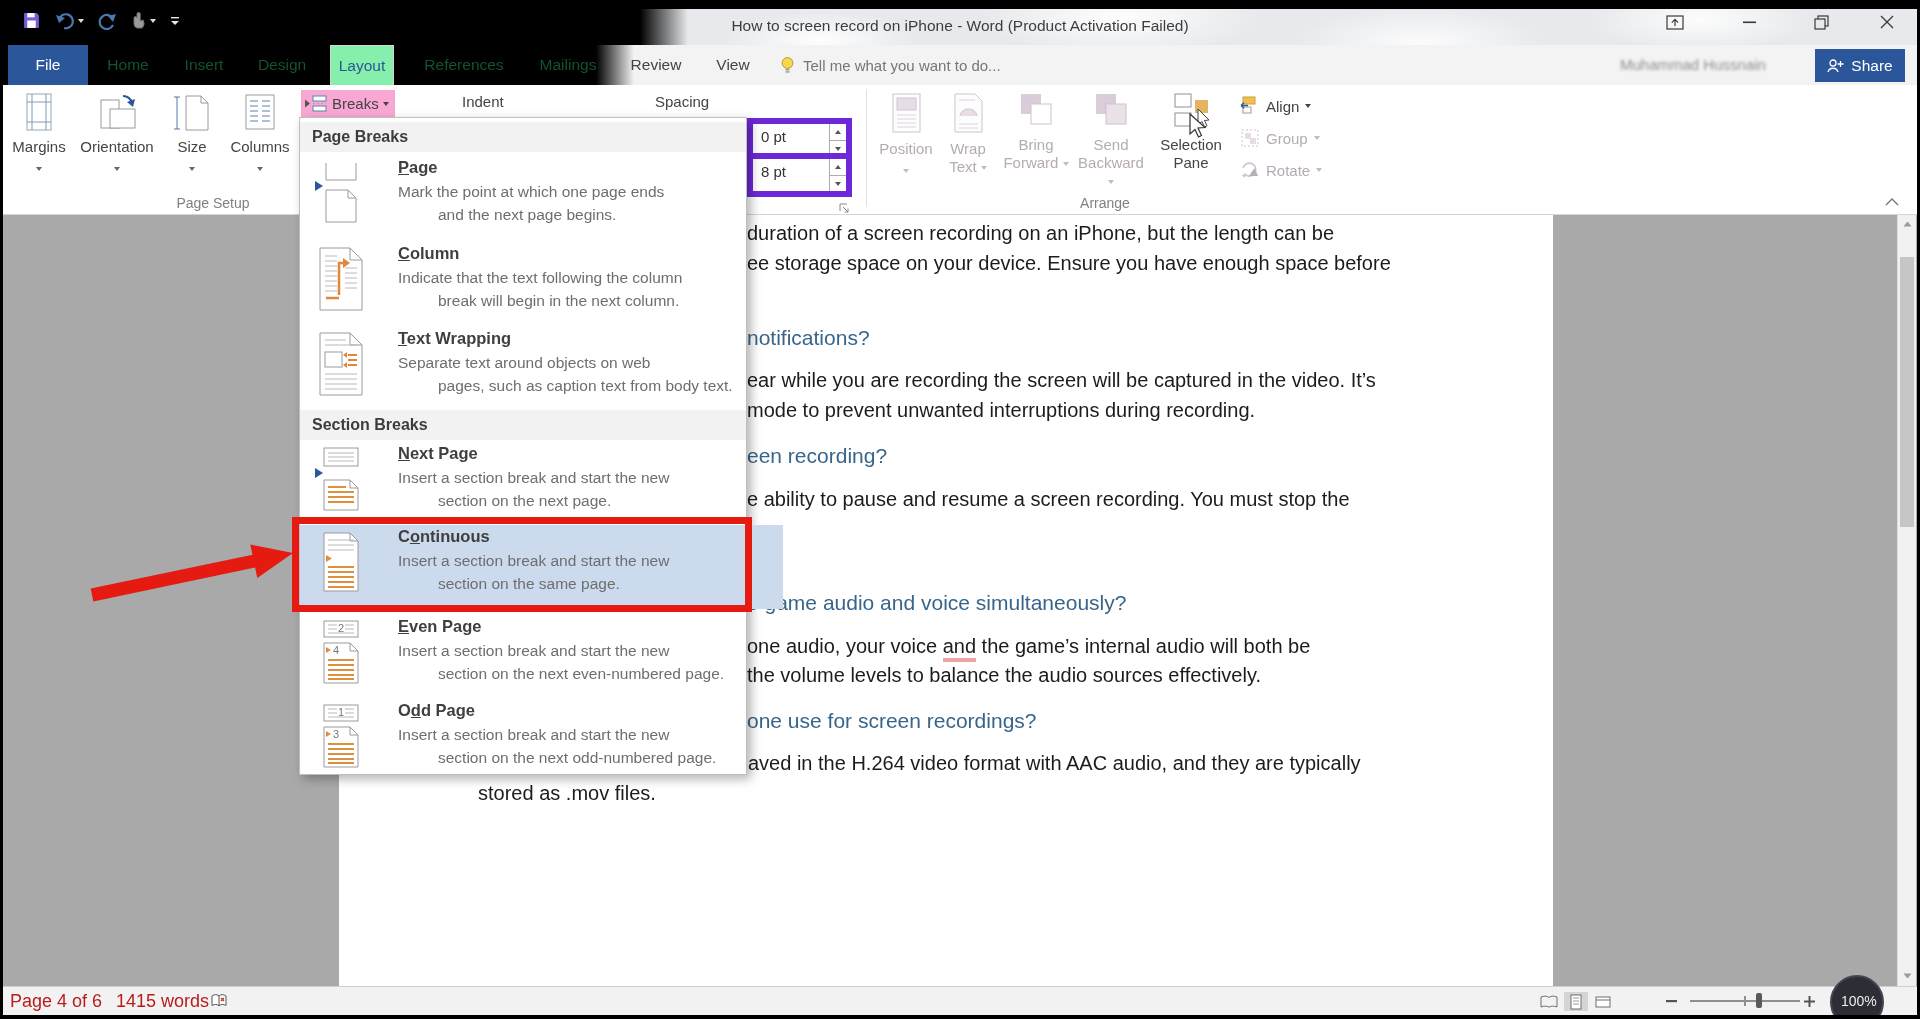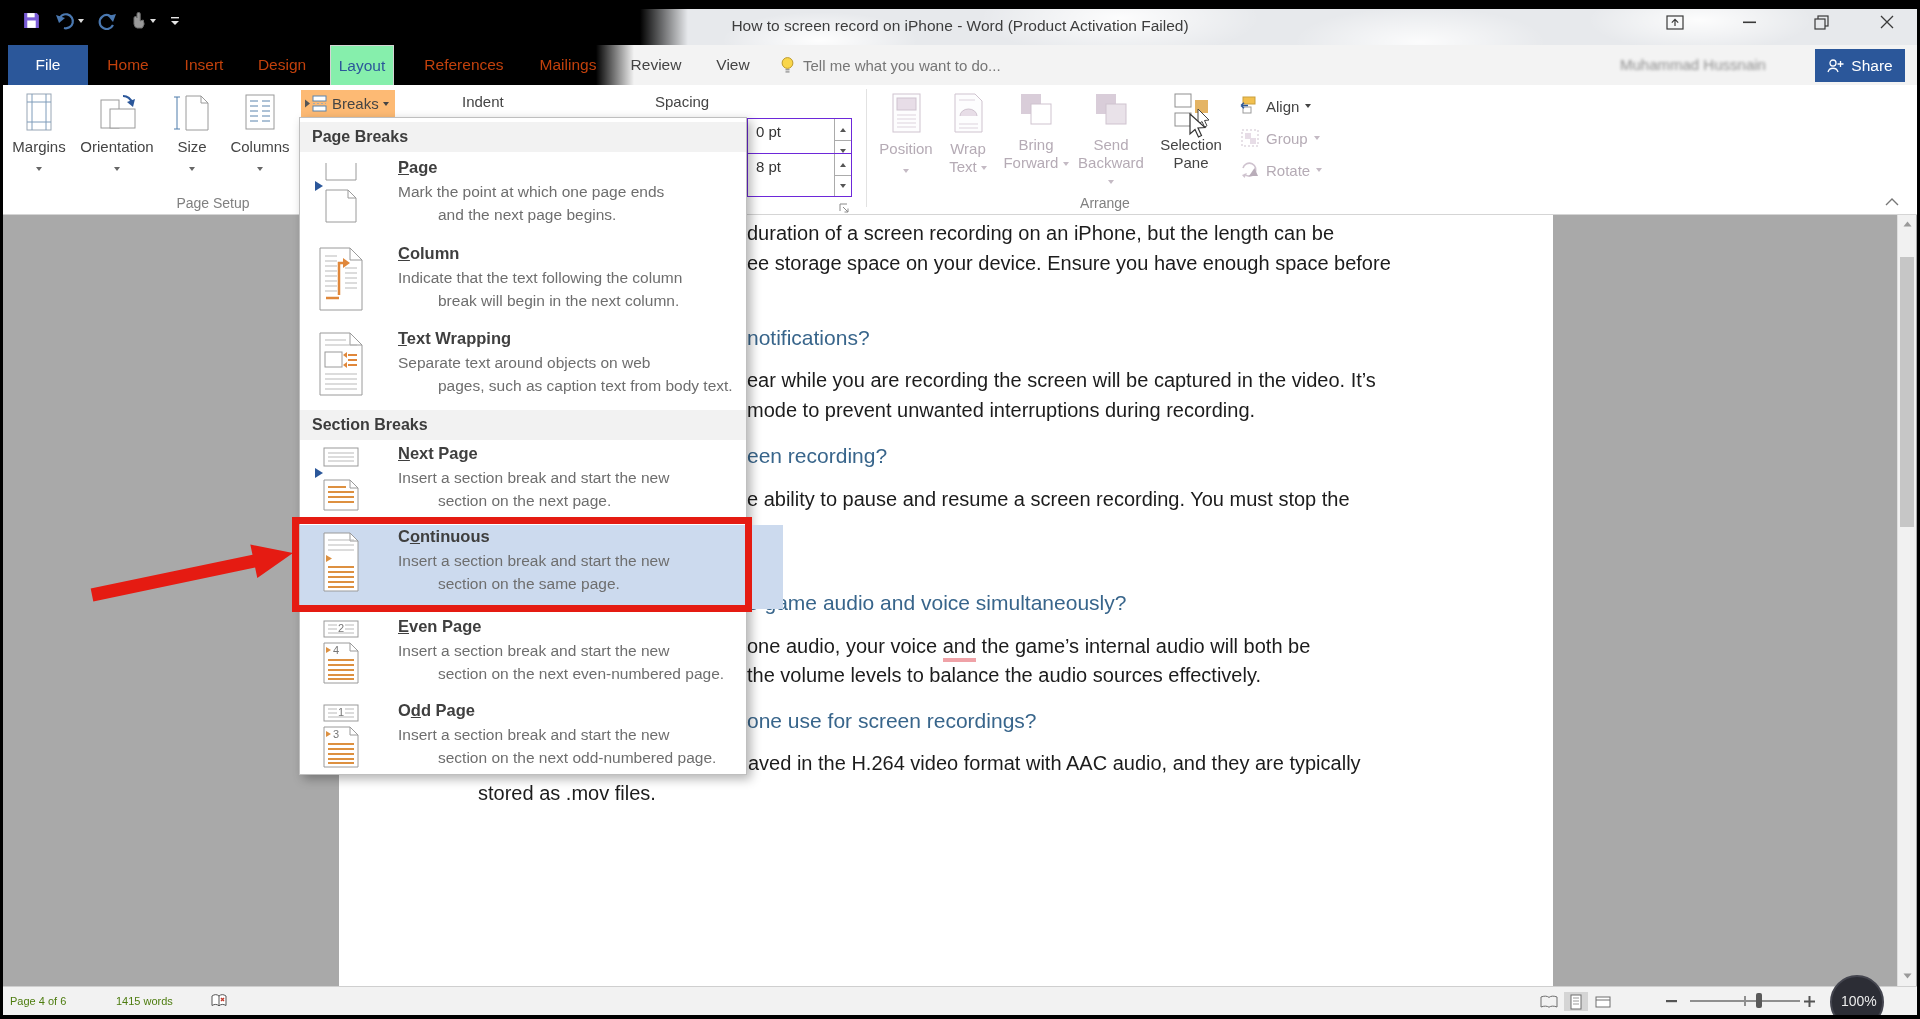--- a/index.html
+++ b/index.html
@@ -21,43 +21,43 @@
   .app-title{position:absolute;left:0;right:0;top:17px;text-align:center;font-size:15.5px;color:#3d3d3d;}
   .qat{position:absolute;left:22px;top:11px;display:flex;align-items:center;gap:14px;}
   .qat-btn{display:flex;align-items:center;gap:3px;cursor:default;}
   .winbtn{position:absolute;top:8px;width:46px;height:28px;display:flex;align-items:center;justify-content:center;}
 
   
   .tabrow{position:absolute;left:0;top:45px;width:1920px;height:40px;background:#f3f3f3;}
   .tabrow-dark{position:absolute;left:0;top:0;width:650px;height:40px;
     background:linear-gradient(90deg,#000 0,#000 596px,rgba(0,0,0,0) 634px);}
   .tab{position:absolute;top:0;height:40px;line-height:40px;text-align:center;font-size:15.5px;}
-  .tab-dark{color:#c2410c;}
+  .tab-dark{color:#14532d;}
   .tab-light{color:#444;}
   .tab-file{left:8px;width:80px;background:#2b579a;color:#fff;}
   .tab-active{background:#86efac;color:#2b579a;border:1px solid #d4d4d4;border-bottom:none;box-sizing:border-box;}
   .tellme{position:absolute;left:780px;top:0;height:40px;display:flex;align-items:center;gap:8px;
           color:#767676;font-size:15px;}
   .username{position:absolute;left:1620px;top:11px;width:190px;font-size:15px;color:#8f8f8f;filter:blur(1.4px);}
   .share-btn{position:absolute;left:1815px;top:4px;width:90px;height:33px;background:#2b579a;color:#fff;
     display:flex;align-items:center;justify-content:center;gap:7px;font-size:15.5px;}
 
   
   .ribbon{position:absolute;left:0;top:85px;width:1920px;height:130px;background:#fff;
     border-bottom:1px solid #d5d5d5;box-sizing:border-box;}
   .rbtn{position:absolute;top:4px;height:114px;text-align:center;color:#444;font-size:15px;}
   .rbtn svg{display:block;margin:3px auto 6px;}
   .rlabel{line-height:18px;}
   .caret{display:inline-block;width:0;height:0;border-left:3.5px solid transparent;
          border-right:3.5px solid transparent;border-top:4px solid currentColor;vertical-align:middle;}
   .caret-below{margin-top:6px;color:#666;}
-  .breaks-btn{position:absolute;left:301px;top:5px;width:94px;height:27px;background:#fdba74;
+  .breaks-btn{position:absolute;left:301px;top:5px;width:94px;height:27px;background:#f9a8d4;
     display:flex;align-items:center;gap:4px;padding-left:3px;box-sizing:border-box;font-size:15px;color:#444;}
   .glabel{position:absolute;top:110px;font-size:14px;color:#808080;text-align:center;}
-  .spin{position:absolute;left:747px;width:105px;height:44px;border:1px solid #6d28d9;background:#fff;
+  .spin{position:absolute;left:747px;width:105px;height:44px;border:6px solid #6d28d9;background:#fff;
     font-size:15px;color:#333;line-height:26px;padding-left:8px;box-sizing:border-box;}
   .steppers{position:absolute;right:0;top:0;width:17px;height:100%;border-left:1px solid #ababab;box-sizing:border-box;}
   .stp{height:50%;display:flex;align-items:center;justify-content:center;}
   .stp + .stp{border-top:1px solid #ababab;box-sizing:border-box;}
   .tri-up{width:0;height:0;border-left:3.5px solid transparent;border-right:3.5px solid transparent;border-bottom:4px solid #555;}
   .tri-dn{width:0;height:0;border-left:3.5px solid transparent;border-right:3.5px solid transparent;border-top:4px solid #555;}
   .vsep{position:absolute;top:4px;width:1px;height:118px;background:#e2e2e2;}
   .dis{color:#b5abb5;}
   .smallbtn{position:absolute;left:1240px;height:26px;display:flex;align-items:center;gap:6px;font-size:15px;}
 
@@ -87,21 +87,21 @@
   .mi-d1{position:absolute;left:98px;top:27px;font-size:15.5px;color:#6e6e6e;white-space:nowrap;}
   .mi-d2{position:absolute;left:98px;top:50px;font-size:15.5px;color:#6e6e6e;white-space:nowrap;margin-left:40px;}
 
   
   .red-box{position:absolute;left:292px;top:517px;width:460px;height:95px;border:7px solid #e51b12;
     box-sizing:border-box;z-index:60;}
   .red-arrow{position:absolute;left:88px;top:525px;z-index:60;}
 
   
   .statusbar{position:absolute;left:0;top:986px;width:1920px;height:29px;background:#f2f2f2;
-    border-top:1px solid #cfcfcf;box-sizing:border-box;font-size:11px;color:#4d7c0f;}
+    border-top:1px solid #cfcfcf;box-sizing:border-box;font-size:18px;color:#b91c1c;}
   .sb-item{position:absolute;top:0;line-height:28px;}
   .viewbtn{position:absolute;top:5px;width:24px;height:19px;display:flex;align-items:center;justify-content:center;}
   .vb-active{background:#d5d5d5;}
   .zoom-track{position:absolute;left:1690px;top:13px;width:110px;height:2px;background:#8f8f8f;}
   .zoom-notch{position:absolute;left:1744px;top:9px;width:2px;height:10px;background:#8f8f8f;}
   .zoom-thumb{position:absolute;left:1756px;top:6px;width:6px;height:15px;background:#5a5a5a;border-radius:2px;}
   .watermark{position:absolute;left:1830px;top:975px;width:54px;height:54px;border-radius:50%;
     background:#2c2d35;border:2px solid #44454f;box-sizing:border-box;z-index:70;}
   .zoom-label{position:absolute;left:1841px;top:993px;font-size:14px;color:#ececec;z-index:71;}
 

